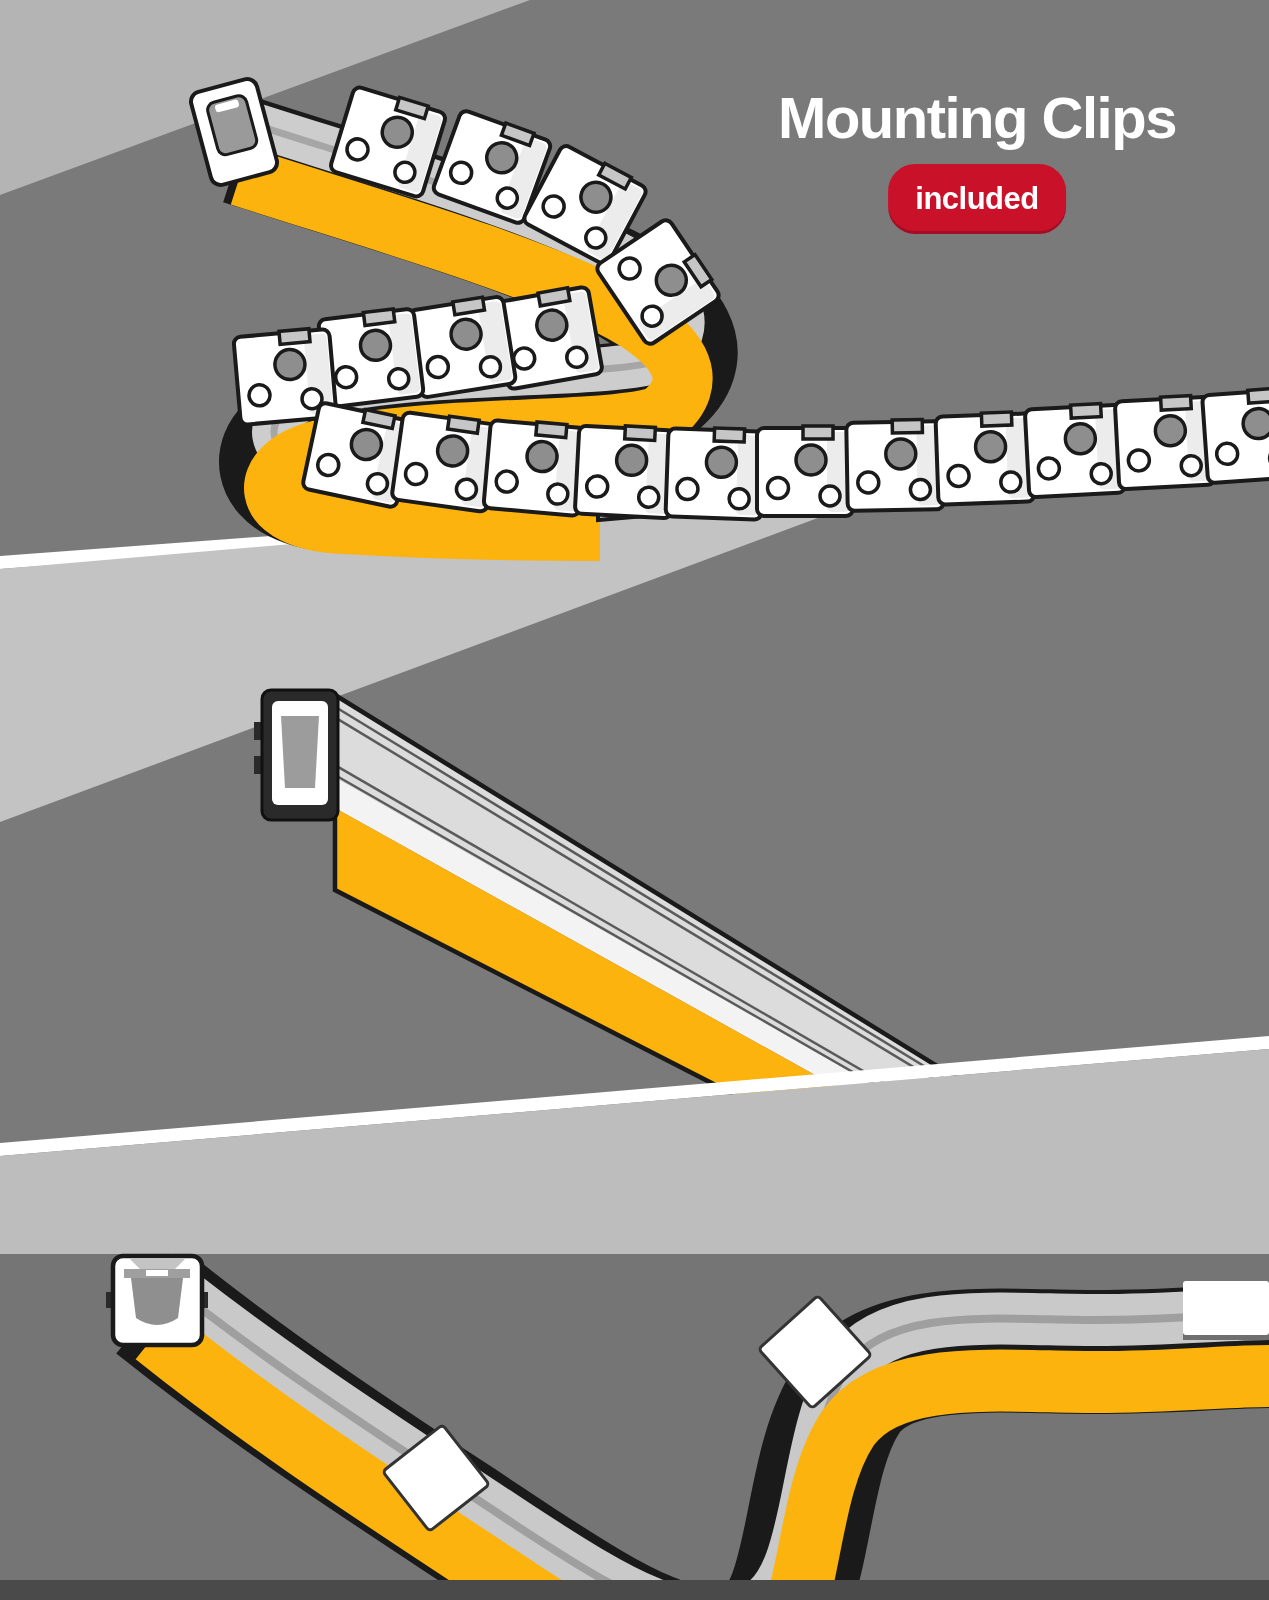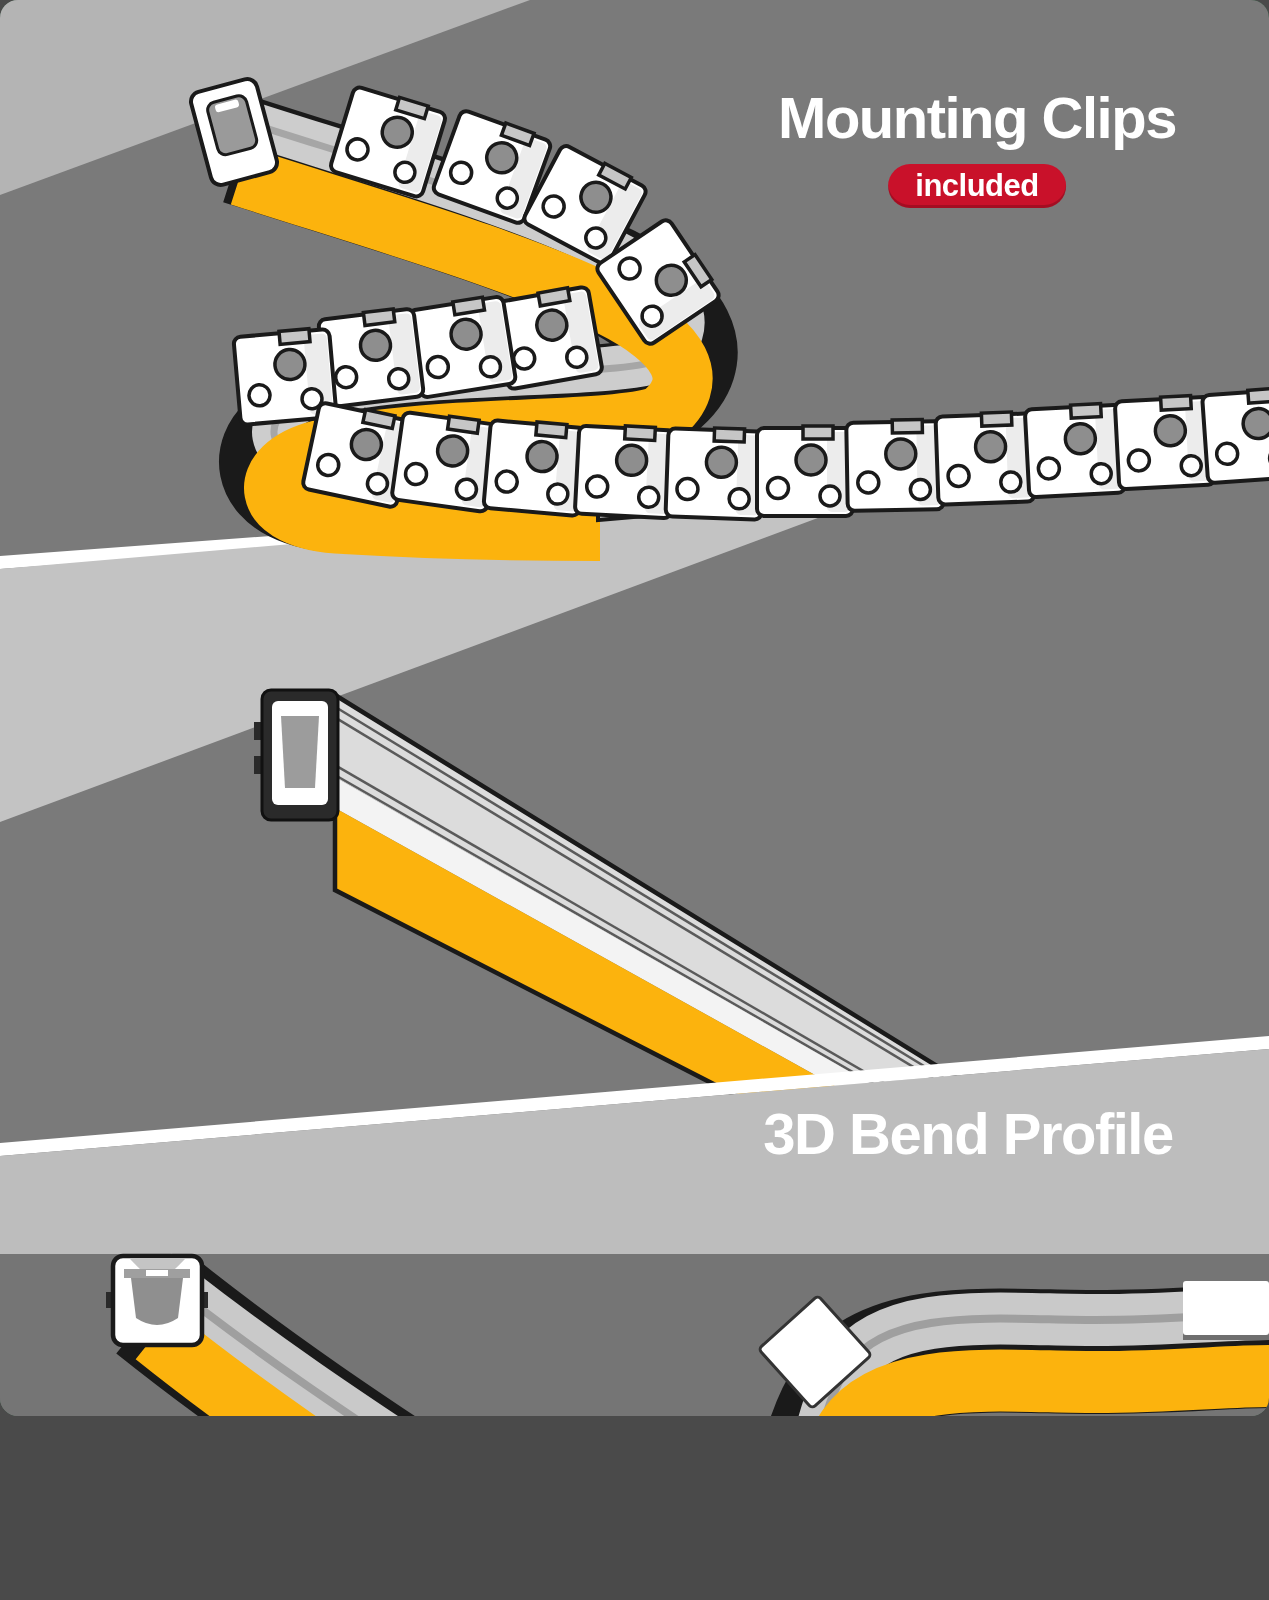--- a/index.html
+++ b/index.html
@@ -1,22 +1,21 @@
 <!DOCTYPE html>
 <html><head>
 <meta charset="utf-8">
 <style>
   html,body{margin:0;padding:0;background:#4a4a4a;}
   .stage{
     position:relative;
-    width:1269px;height:1416px;
+    width:1269px;height:1580px;
     overflow:hidden;
     background:#14532d;
     font-family:"Liberation Sans", sans-serif;
-    border-radius:18px;
   }
   .stage svg{position:absolute;left:0;top:0;}
   .caption{
     position:absolute;
     transform:translateX(-50%);
     text-align:center;
     z-index:5;
     white-space:nowrap;
   }
   .caption h1{
@@ -27,21 +26,21 @@
     letter-spacing:-1.5px;
     line-height:1.1;
   }
   .pill{
     display:inline-block;
     background:#c9112a;
     color:#ffffff;
     font-weight:bold;
     font-size:31px;
     line-height:38px;
-    padding:3px 27px;
+    padding:16px 27px;
     border-radius:27px;
     box-shadow:inset 0 -3px 0 rgba(0,0,0,0.18);
     letter-spacing:-0.5px;
   }
 </style>
 </head>
 <body>
 
 <div class="stage">
 
@@ -173,16 +172,15 @@
     </g>
   </svg>
 
   <div class="caption" style="left:977px;top:86px;">
     <h1>Mounting Clips</h1>
     <div class="pill">included</div>
   </div>
 
 
   <div class="caption" style="left:968px;top:1102px;">
-    <h1>3D Bend Profile</h1>
   </div>
 
 </div>
 
 </body></html>

